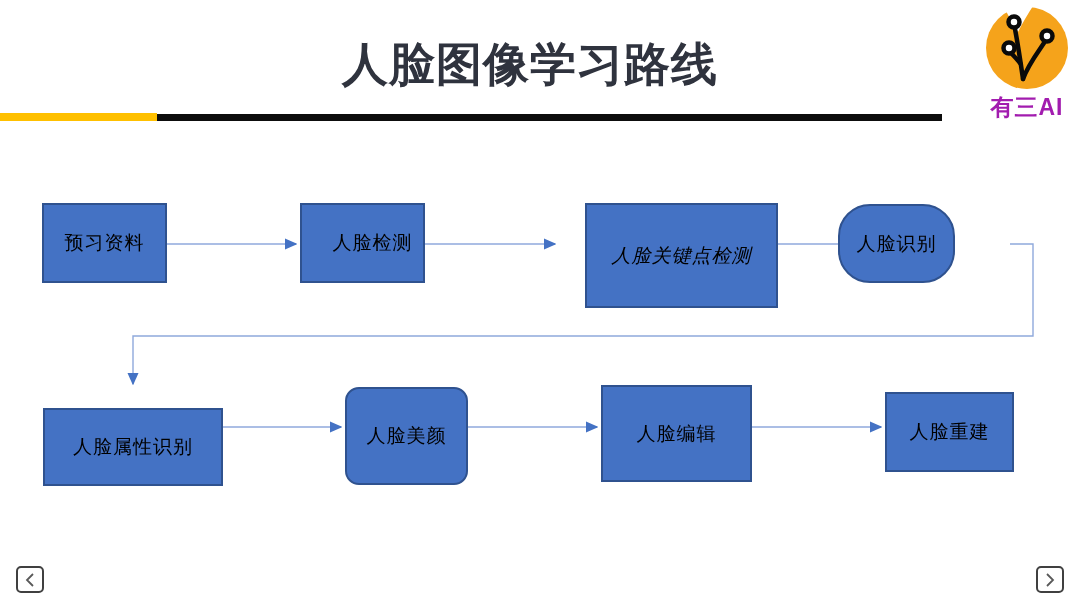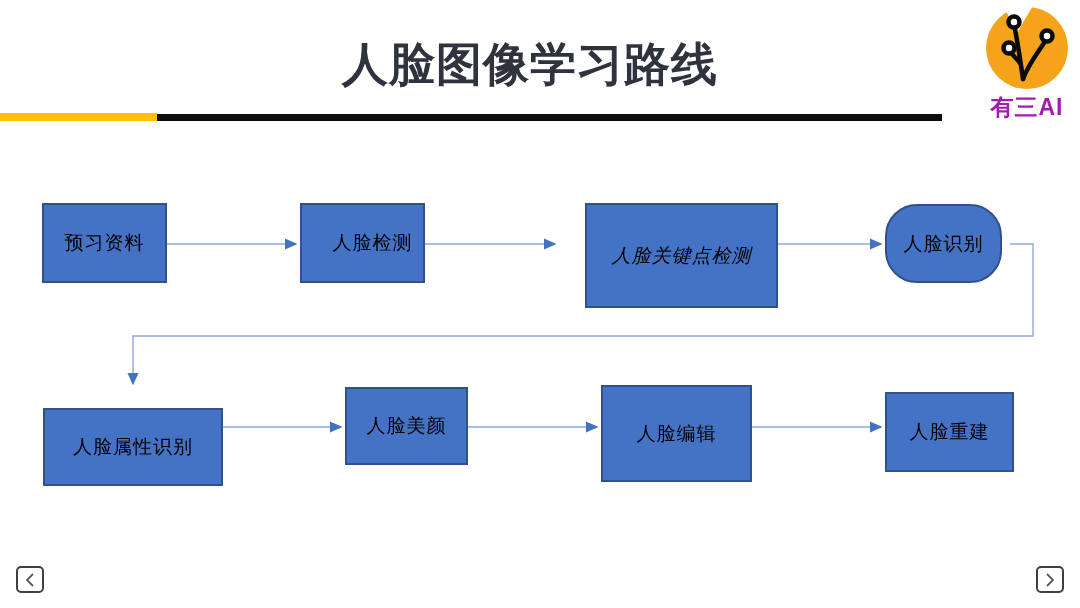--- a/index.html
+++ b/index.html
@@ -63,23 +63,23 @@
     display: flex;
     align-items: center;
     justify-content: center;
     font-size: 19px;
     letter-spacing: 1px;
     text-align: center;
   }
   .n1 { left: 42px;  top: 203px; width: 125px; height: 80px; }
   .n2 { left: 300px; top: 203px; width: 125px; height: 80px; padding-left: 20px; }
   .n3 { left: 585px; top: 203px; width: 193px; height: 105px; font-style: italic; }
-  .n4 { left: 885px; top: 204px; width: 117px; height: 79px; border-radius: 32px; }
+  .n4 { left: 838px; top: 204px; width: 117px; height: 79px; border-radius: 32px; }
   .n5 { left: 43px;  top: 408px; width: 180px; height: 78px; }
-  .n6 { left: 345px; top: 387px; width: 123px; height: 78px; }
+  .n6 { left: 345px; top: 387px; width: 123px; height: 98px; border-radius: 14px; }
   .n7 { left: 601px; top: 385px; width: 151px; height: 97px; }
   .n8 { left: 885px; top: 392px; width: 129px; height: 80px; }
 
   .connector-layer {
     position: absolute;
     left: 0; top: 0;
     width: 1080px; height: 608px;
     pointer-events: none;
   }
 

